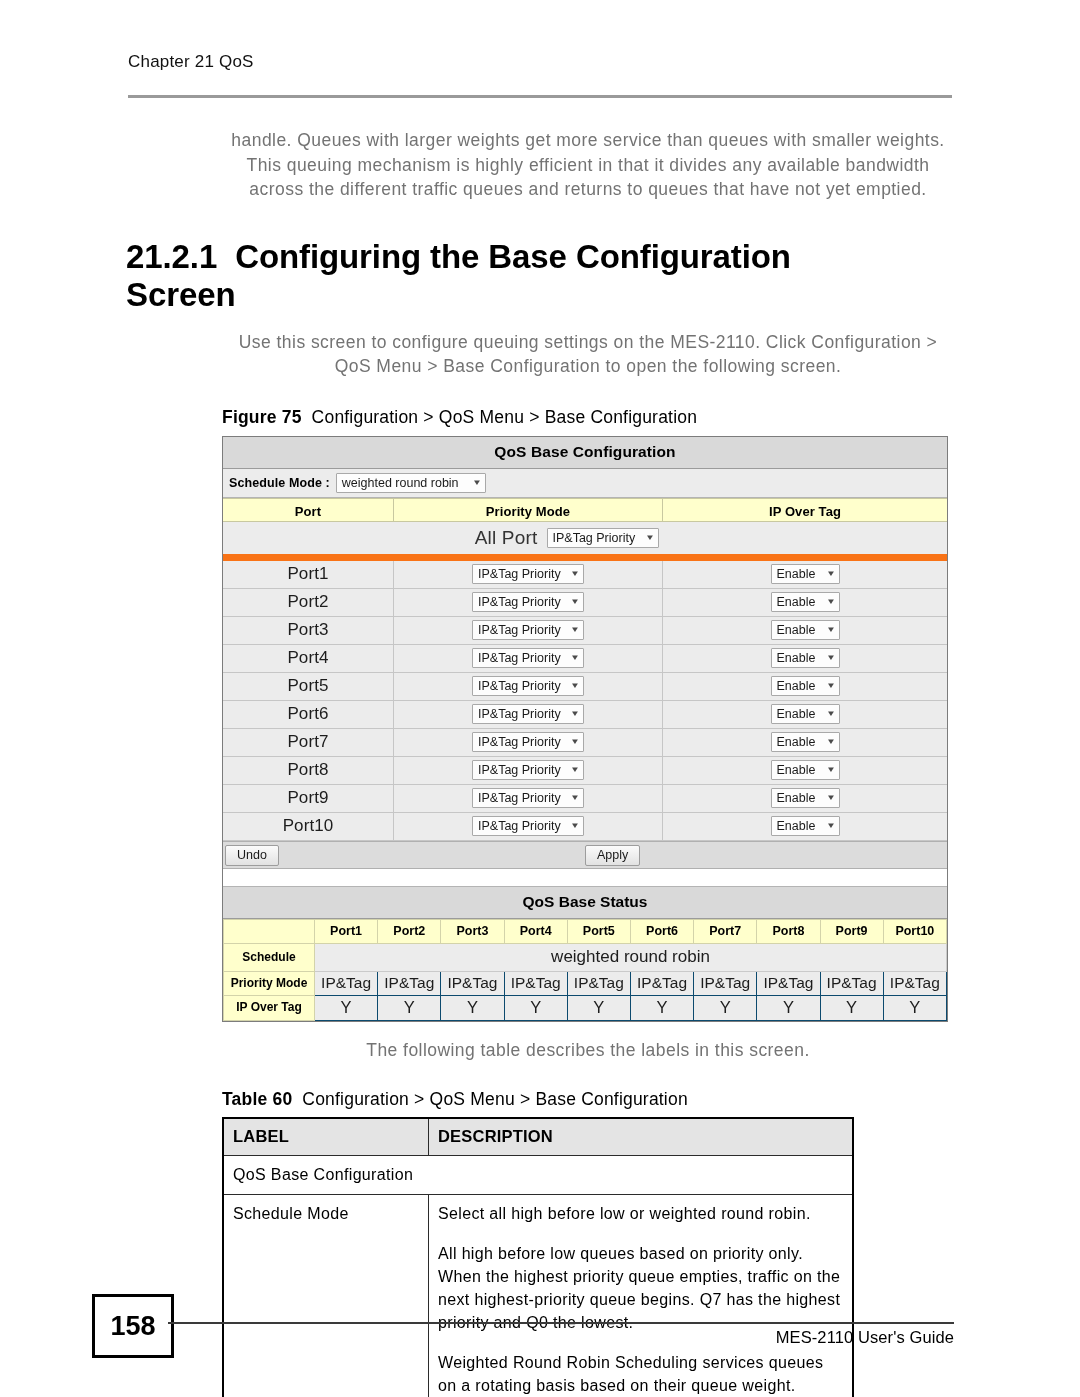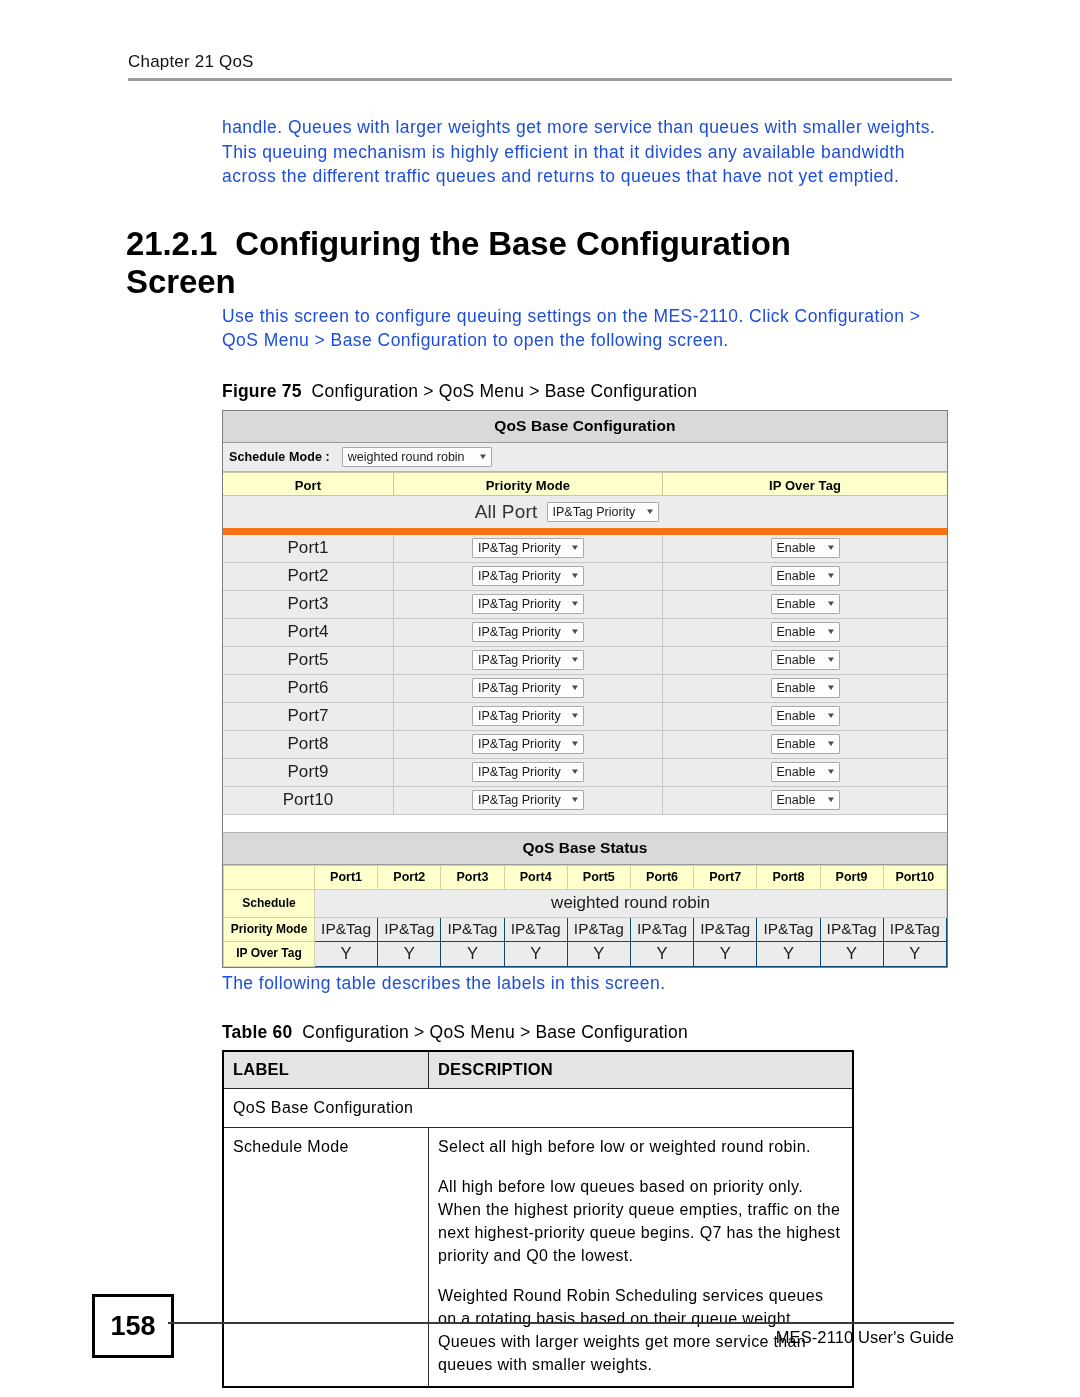--- a/index.html
+++ b/index.html
@@ -20,41 +20,42 @@
   .page-header {
     position: absolute;
     left: 128px;
     top: 52px;
     width: 824px;
   }
   .page-header .chapter {
     font-size: 17px;
     color: #111;
     letter-spacing: .2px;
-    padding-bottom: 6px;
+    padding-bottom: 23px;
   }
   .page-header .rule {
     height: 3px;
     background: #9a9a9a;
     width: 824px;
   }
 
   
   .body-col {
     position: absolute;
     left: 222px;
     top: 112px;
     width: 732px;
   }
   p.para {
-    margin: 3px 0 0 0;
+    margin: 16px 0 0 0;
     font-size: 17.5px;
     line-height: 24.6px;
     letter-spacing: .45px;
-    color: #1d4ed8;
+    color: #737373;
+    text-align: center;
   }
   h2.section {
     margin: 36px 0 0 0;
     position: relative;
     left: -96px;
     font-size: 33px;
     font-weight: bold;
     letter-spacing: -0.1px;
     color: #000;
   }
@@ -85,21 +86,21 @@
     background: #d9d9d9;
     border-bottom: 1px solid #9b9b9b;
     letter-spacing: .1px;
   }
   .sched-row {
     background: #ececec;
     padding: 4px 0 4px 6px;
     border-bottom: 1px solid #b4b4b4;
     display: flex;
     align-items: center;
-    gap: 12px;
+    gap: 6px;
   }
   .sched-label {
     font-weight: bold;
     font-size: 12.5px;
     letter-spacing: .1px;
   }
 
   
   .ddl {
     display: inline-flex;
@@ -587,20 +588,24 @@
                 <span class="ddl tag">
                   <span>Enable</span>
                   <span class="caret">▼</span>
                 </span>
               </div>
             </td>
         </tr>
       </tbody>
     </table>
 
+    <div class="btn-bar">
+      <span class="btn undo">Undo</span>
+      <span class="btn apply">Apply</span>
+    </div>
 
     <div class="spacer-white"></div>
 
     <div class="status-title">QoS Base Status</div>
 
     <table class="status">
       <thead>
         <tr>
           <th class="corner"></th>
           <th class="pcol">Port1</th>

